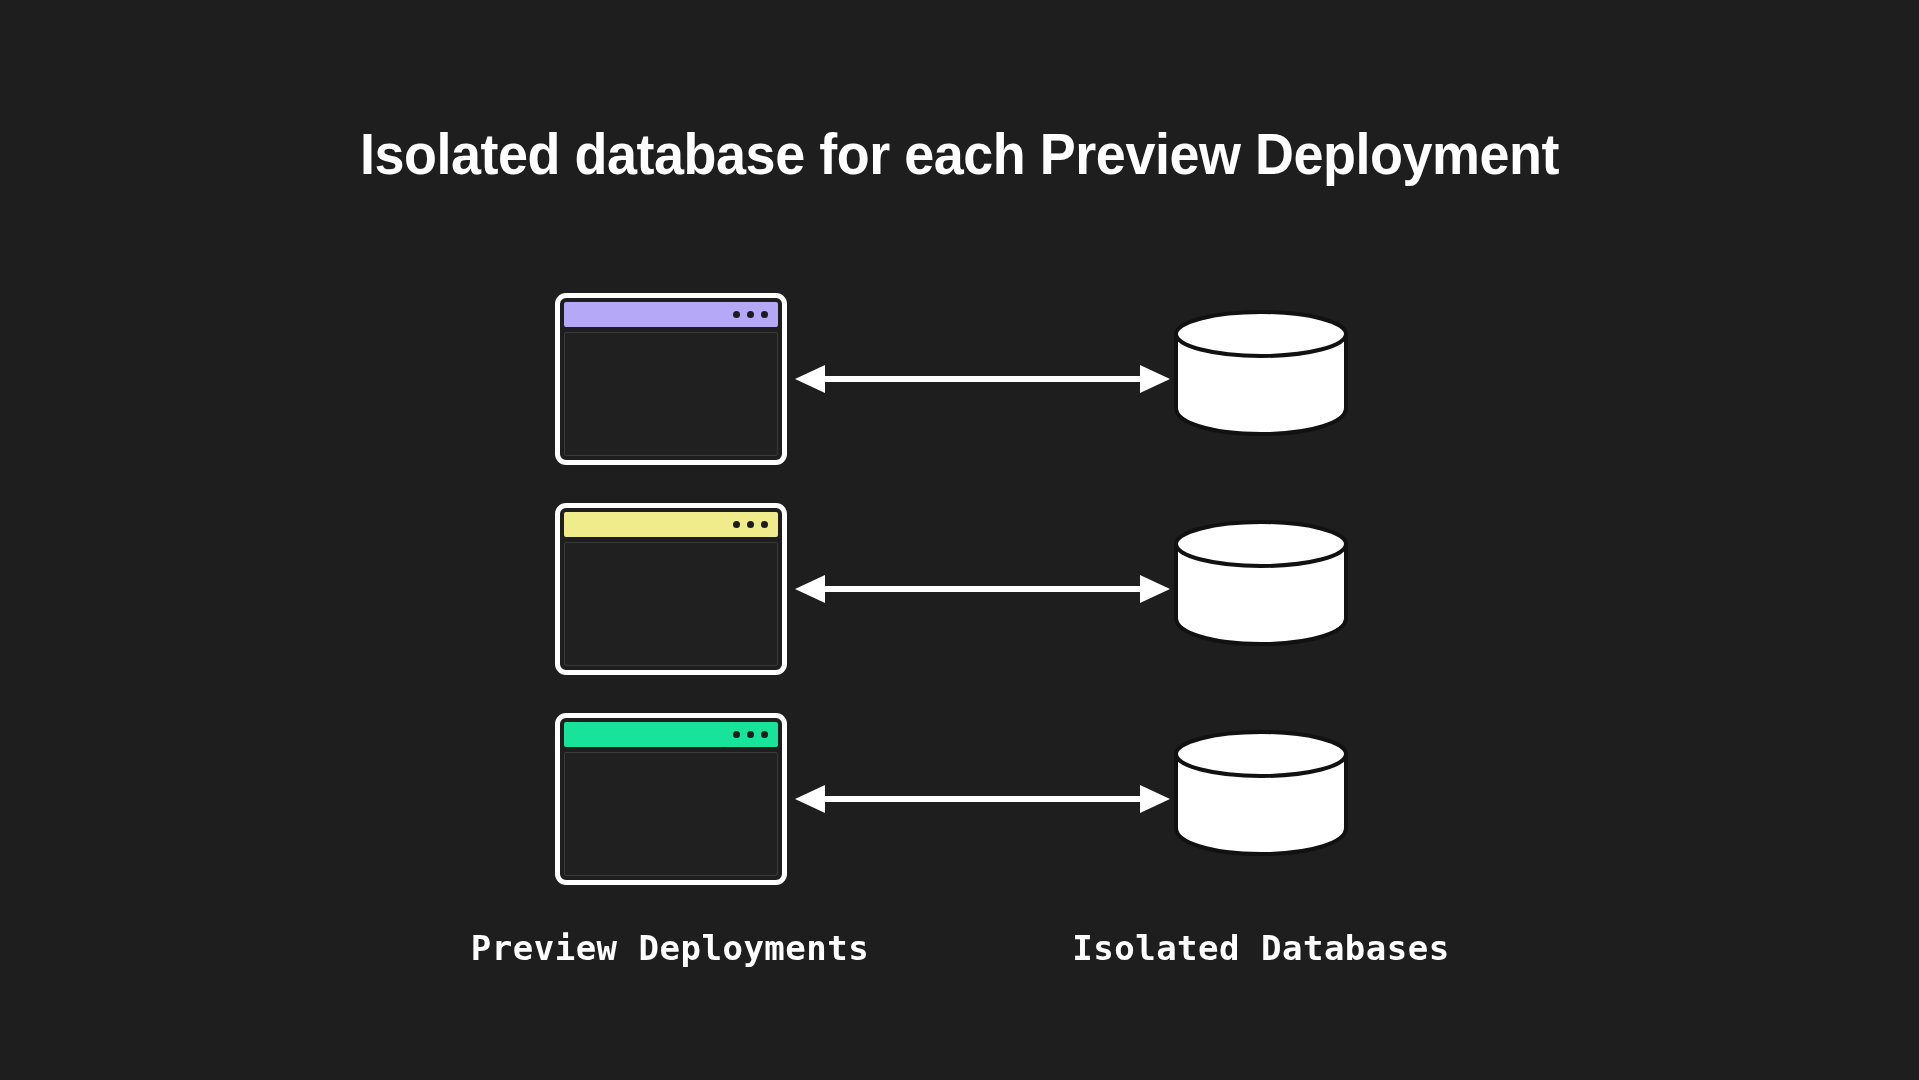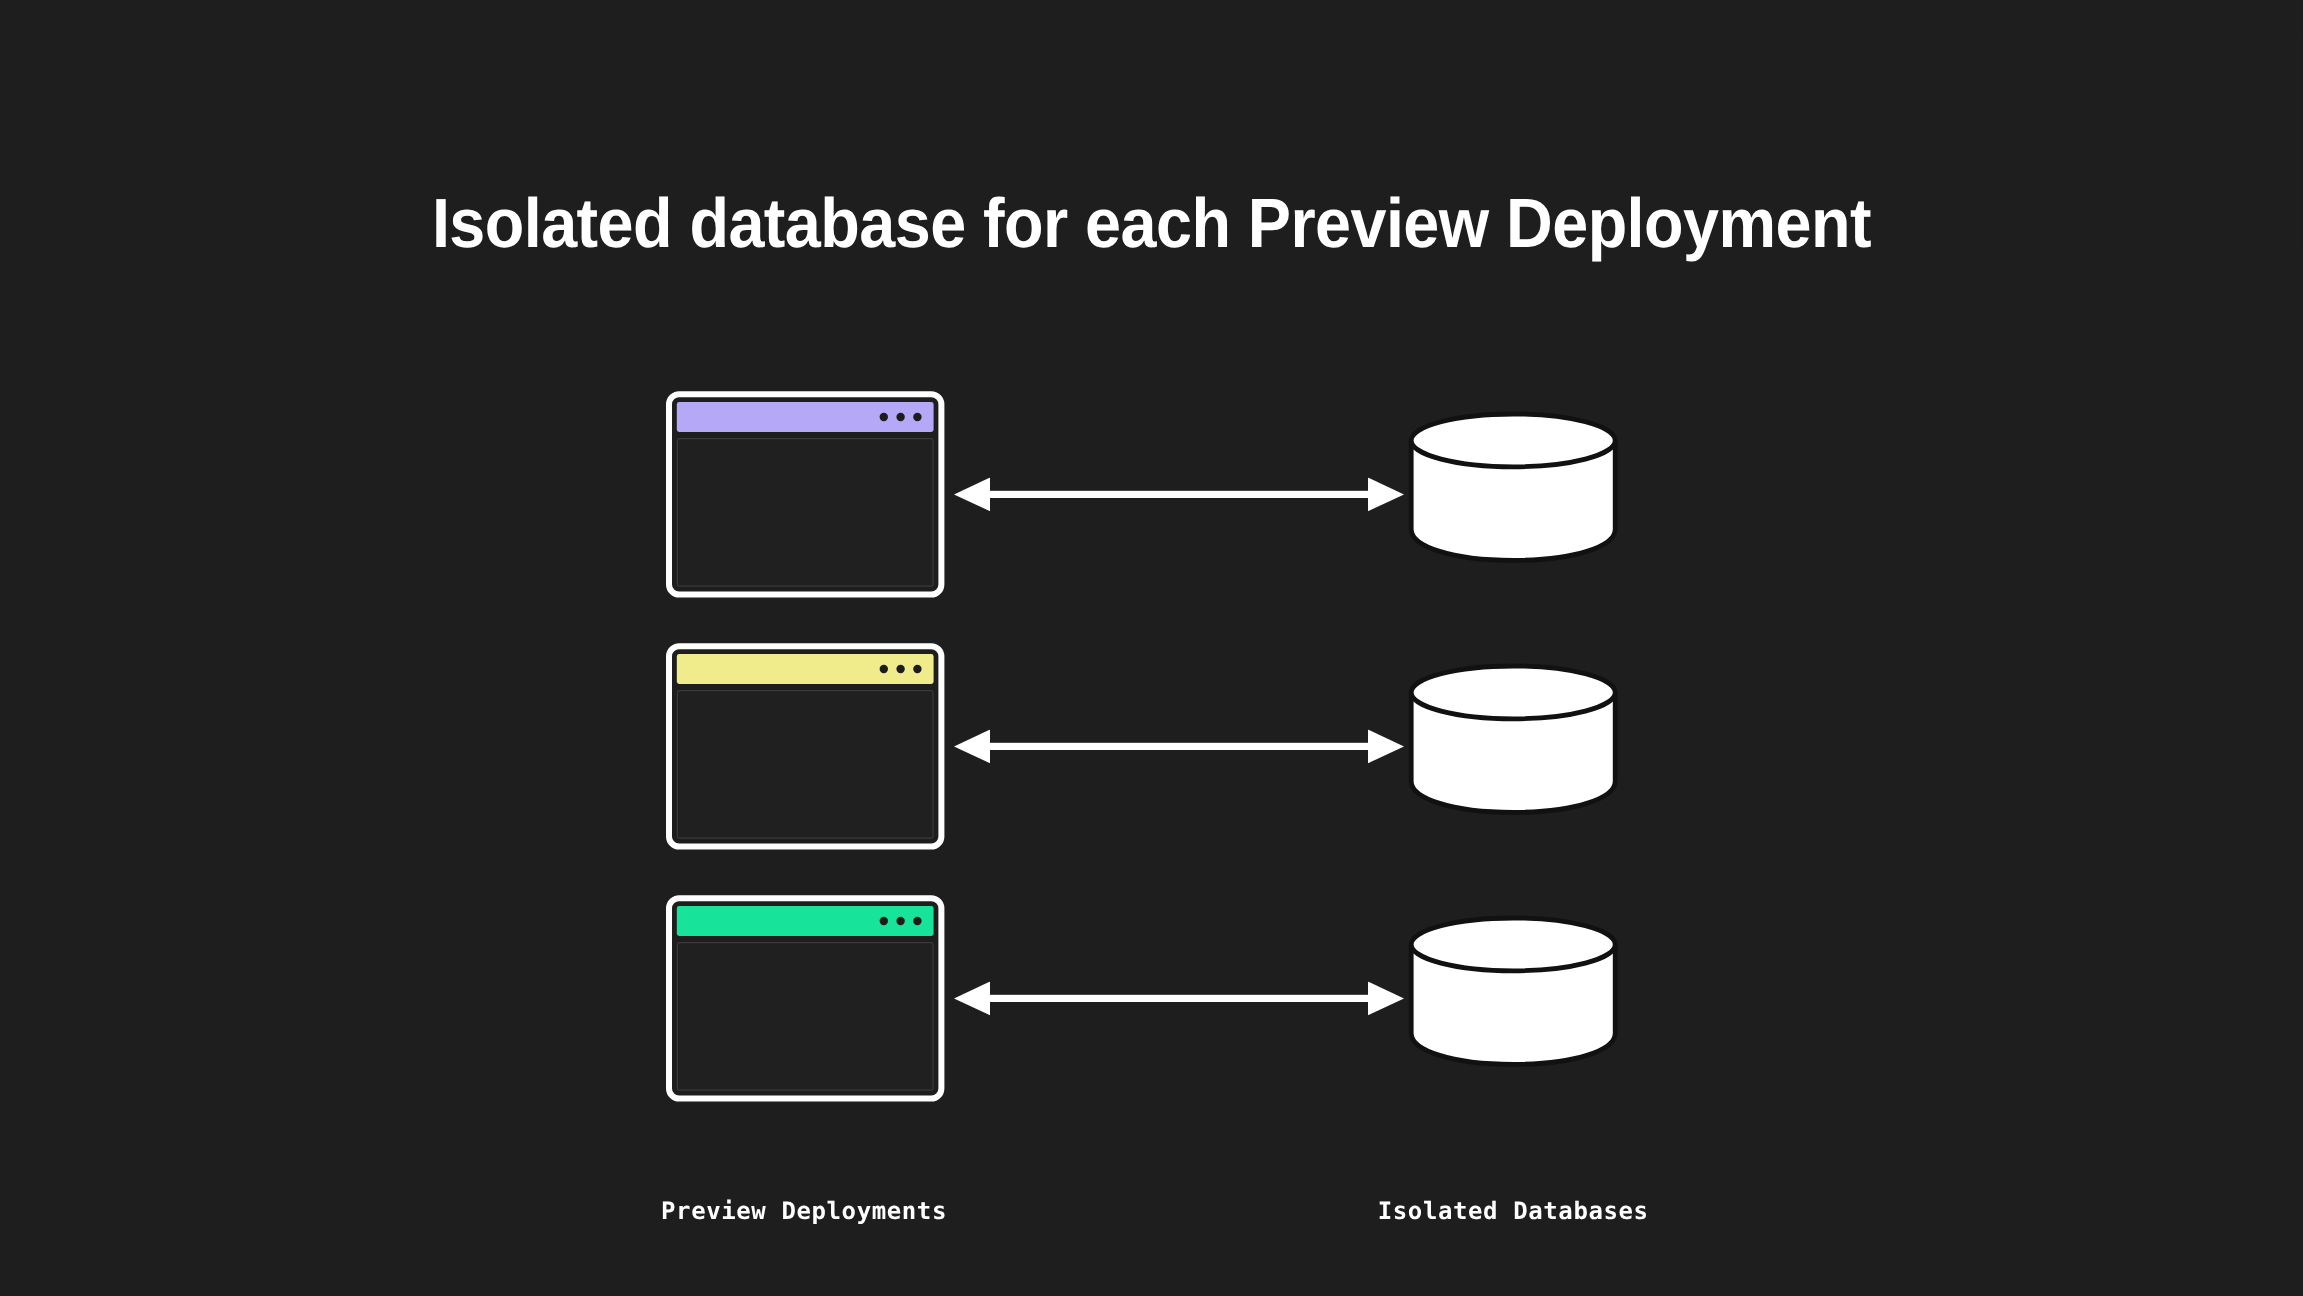--- a/index.html
+++ b/index.html
@@ -13,21 +13,20 @@
     height: 1080px;
     overflow: hidden;
     font-family: "Liberation Sans", sans-serif;
     position: relative;
   }
 
   #stage {
     position: absolute;
     inset: 0;
     background: #1e1e1e;
-    margin-top: 33px;
   }
 
   
   #page-title {
     position: absolute;
     left: 0;
     top: 118px;
     width: 1919px;
     text-align: center;
     color: #ffffff;
@@ -120,25 +119,25 @@
     position: absolute;
     left: 1172px;
     top: 15px;
     width: 178px;
     height: 132px;
   }
 
   
   .caption {
     position: absolute;
-    top: 964px;
+    top: 928px;
     color: #ffffff;
     font-family: "DejaVu Sans Mono", "Liberation Mono", monospace;
     font-weight: 700;
-    font-size: 20px;
+    font-size: 34px;
     letter-spacing: 0.5px;
     white-space: nowrap;
     text-align: center;
   }
   #caption-deployments {
     left: 430px;
     width: 480px;
   }
   #caption-databases {
     left: 1021px;

